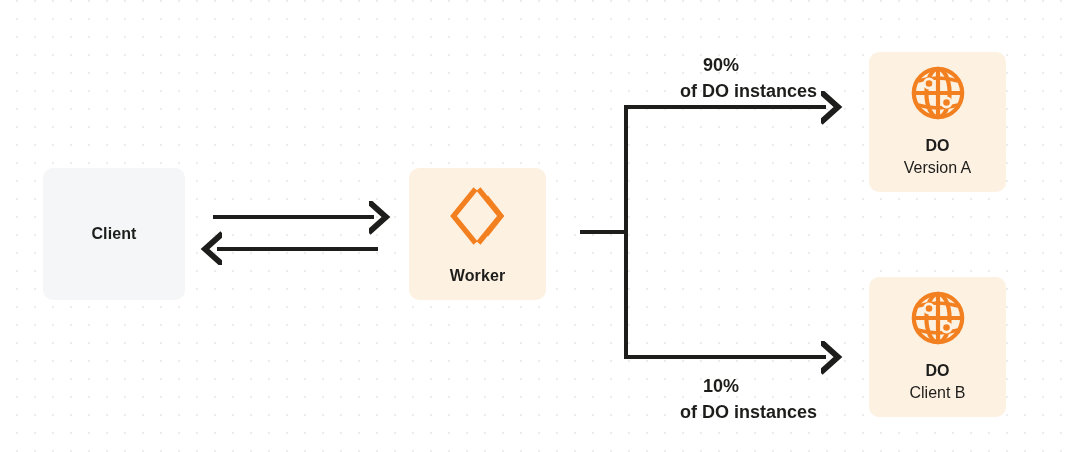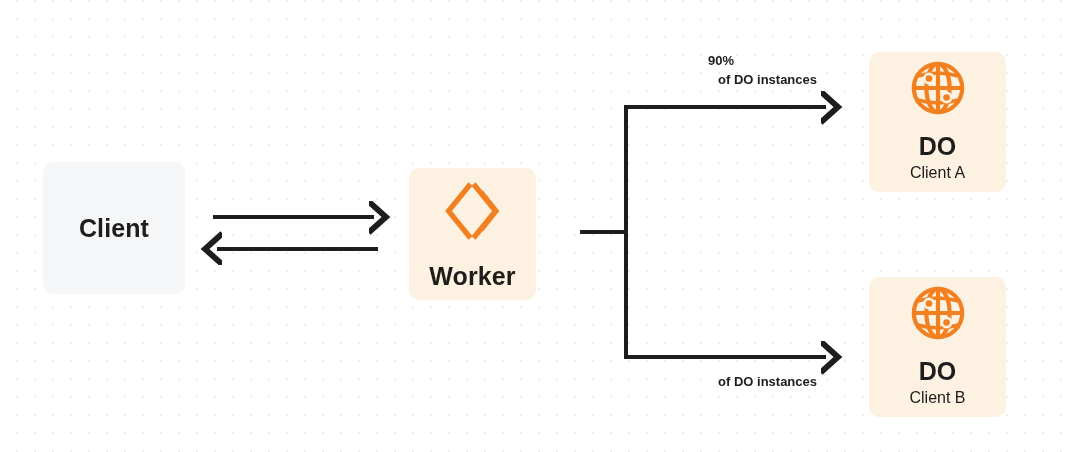--- a/index.html
+++ b/index.html
@@ -26,42 +26,42 @@
   .node {
     position: absolute;
     border-radius: 10px;
     display: flex;
     flex-direction: column;
     align-items: center;
     justify-content: center;
     box-sizing: border-box;
   }
   .node-client {
-    left: 43px;  top: 162px;
+    left: 43px;  top: 168px;
     width: 142px; height: 132px;
     background: #f5f6f7;
   }
   .node-worker {
     left: 409px; top: 168px;
-    width: 127px; height: 132px;
+    width: 137px; height: 132px;
     background: #fdf1e2;
   }
   .node-do-a {
     left: 869px; top: 52px;
     width: 137px; height: 140px;
     background: #fdf1e2;
   }
   .node-do-b {
     left: 869px; top: 277px;
     width: 137px; height: 140px;
     background: #fdf1e2;
   }
 
   .node-title {
-    font-size: 25px;
+    font-size: 16px;
     font-weight: bold;
     color: #1d1d1b;
     letter-spacing: .1px;
     line-height: 1.15;
   }
   .node-subtitle {
     font-size: 16px;
     font-weight: normal;
     color: #1d1d1b;
     line-height: 1.3;
@@ -78,21 +78,21 @@
   .connectors {
     position: absolute;
     left: 0; top: 0;
     width: 1072px; height: 452px;
     pointer-events: none;
   }
 
   
   .edge-label {
     position: absolute;
-    font-size: 13px;
+    font-size: 18px;
     font-weight: bold;
     color: #1d1d1b;
     text-align: center;
     line-height: 1.45;
     white-space: nowrap;
   }
   .edge-label-top {
     left: 625px; top: 52px;
     width: 192px;
   }
@@ -138,20 +138,21 @@
       <path d="M626,232 L626,357 L826,357" fill="none" stroke="#1d1d1b" stroke-width="4" stroke-linecap="butt" stroke-linejoin="miter" marker-end="url(#arrow-right)"></path>
     </g>
   </svg>
 
   <div class="edge-label edge-label-top">
     <span class="pct">90%</span>
     <span class="sub">of DO instances</span>
   </div>
 
   <div class="edge-label edge-label-bottom">
+    <span class="pct">10%</span>
     <span class="sub">of DO instances</span>
   </div>
 
   <div class="node node-client">
     <span class="node-title">Client</span>
   </div>
 
   <div class="node node-worker">
     <span class="node-icon worker-icon-wrap">
       <svg width="66" height="66" viewBox="0 0 66 66" xmlns="http://www.w3.org/2000/svg">
@@ -173,21 +174,21 @@
         <line x1="3.8" y1="28" x2="52.2" y2="28" stroke="#f38020" stroke-width="4.2"></line>
         <line x1="28" y1="3.8" x2="28" y2="52.2" stroke="#f38020" stroke-width="4.2"></line>
         <ellipse cx="28" cy="28" rx="11.6" ry="24.2" fill="none" stroke="#f38020" stroke-width="4.2"></ellipse>
         <path d="M8 16 Q28 10 48 16" fill="none" stroke="#f38020" stroke-width="3.6"></path>
         <path d="M8 40 Q28 46 48 40" fill="none" stroke="#f38020" stroke-width="3.6"></path>
         <circle cx="19" cy="18.5" r="4.6" fill="#f38020" stroke="#fdf1e2" stroke-width="2.6"></circle>
         <circle cx="36.5" cy="37.5" r="4.6" fill="#f38020" stroke="#fdf1e2" stroke-width="2.6"></circle>
       </svg>
     </span>
     <span class="node-title">DO</span>
-    <span class="node-subtitle">Client A</span>
+    <span class="node-subtitle">Version A</span>
   </div>
 
   <div class="node node-do-b">
     <span class="node-icon">
       <svg width="56" height="56" viewBox="0 0 56 56" xmlns="http://www.w3.org/2000/svg">
         <circle cx="28" cy="28" r="24.2" fill="none" stroke="#f38020" stroke-width="4.2"></circle>
         <line x1="3.8" y1="28" x2="52.2" y2="28" stroke="#f38020" stroke-width="4.2"></line>
         <line x1="28" y1="3.8" x2="28" y2="52.2" stroke="#f38020" stroke-width="4.2"></line>
         <ellipse cx="28" cy="28" rx="11.6" ry="24.2" fill="none" stroke="#f38020" stroke-width="4.2"></ellipse>
         <path d="M8 16 Q28 10 48 16" fill="none" stroke="#f38020" stroke-width="3.6"></path>

